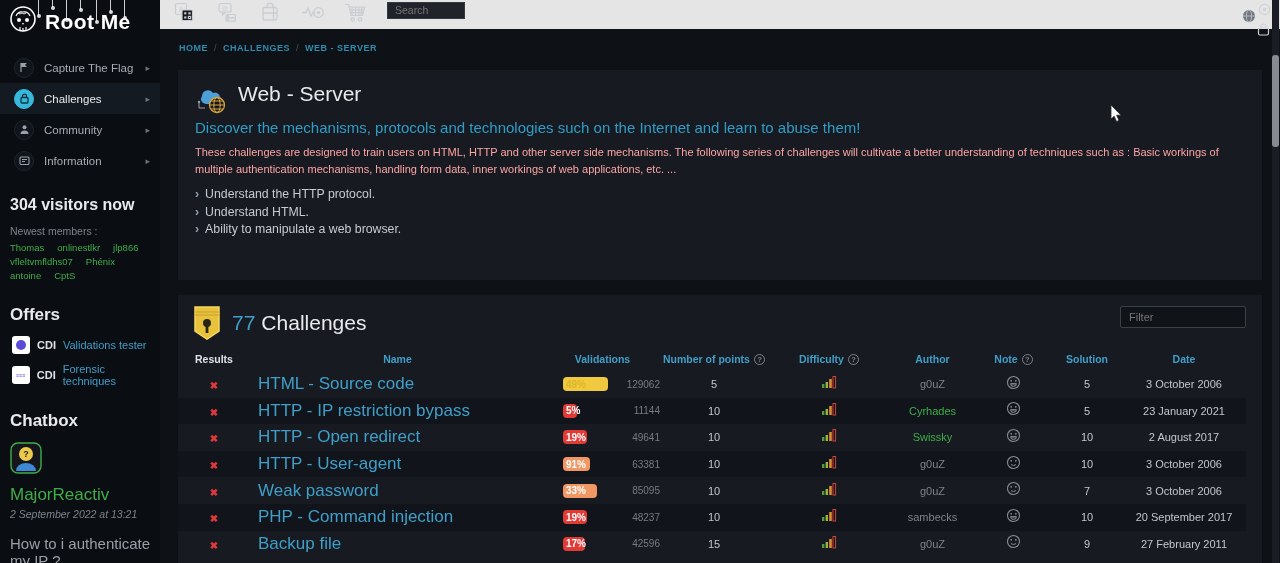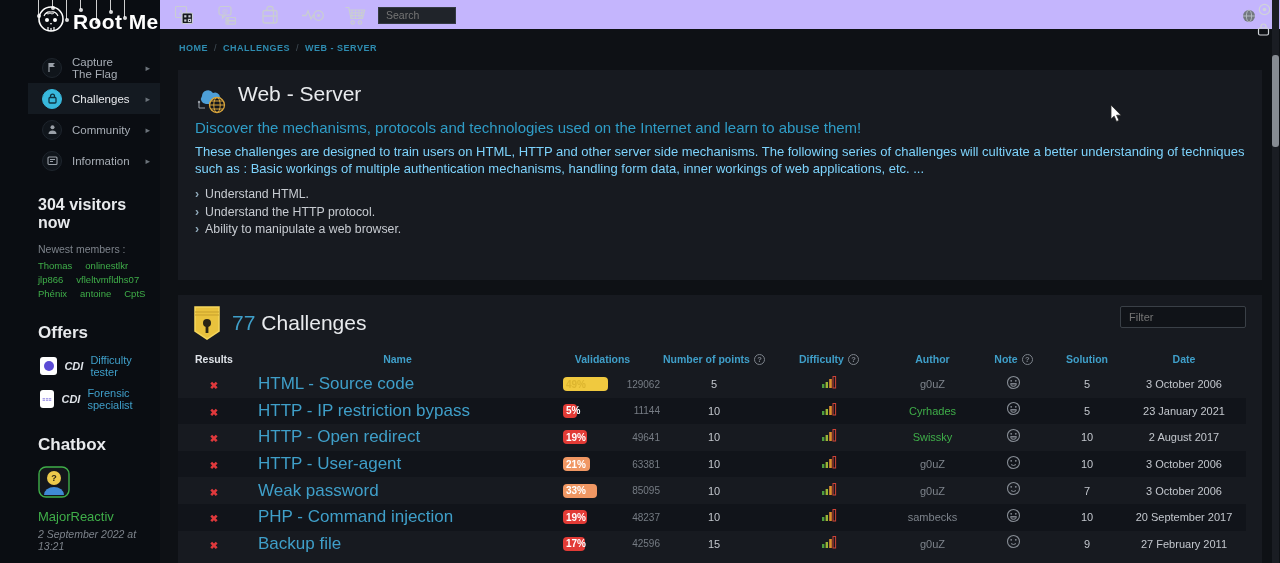--- a/index.html
+++ b/index.html
@@ -1,21 +1,21 @@
 <!DOCTYPE html>
 <html style="--accent: #3f9fc9; --green: #3fae49; --badge-red: #e23b36; --badge-orange: #f09763; --badge-yellow: #f0c93f; --icon-cyan: #38b8dc;"><head>
 <meta charset="utf-8">
 <style>
   * { box-sizing: border-box; }
   html,body { margin:0; padding:0; background:#0d1014; }
   body { font-family:"Liberation Sans", sans-serif; }
   .app { position:relative; width:1280px; height:563px; overflow:hidden; background:#0e1115; }
 
   
-  .sidebar { position:absolute; left:0; top:0; width:160px; height:563px; background:#0a0d12; z-index:3; overflow:hidden;padding-left:28px; }
+  .sidebar { position:absolute; left:0; top:0; width:160px; height:563px; background:#0a0d12; z-index:3; overflow:hidden; }
   .logo-area { position:relative; height:44px; display:flex; align-items:center; padding-left:8px; gap:7px; }
   .logo-text { color:#ffffff; font-size:21px; font-weight:bold; letter-spacing:.4px; }
   .strings { position:absolute; left:0; top:0; width:160px; height:30px; pointer-events:none; }
   .string { position:absolute; top:0; width:1px; background:rgba(255,255,255,.8); }
   .string:after { content:""; position:absolute; left:-1.5px; bottom:-3px; width:4px; height:4px; border-radius:50%; background:rgba(255,255,255,.85); }
 
   .nav { margin-top:8px; }
   .nav-item { display:flex; align-items:center; gap:10px; height:31px; padding:0 10px 0 14px; color:#a7adb5; font-size:11.5px; cursor:pointer; }
   .nav-item.active { background:#141a21; color:#e8eaed; }
   .nav-icon { width:20px; height:20px; min-width:20px; border-radius:50%; background:#10151b; border:1px solid #1e252d; display:flex; align-items:center; justify-content:center; }
@@ -26,48 +26,48 @@
   .newest { font-size:10.5px; color:#7d838b; margin:11px 0 5px 10px; }
   .members { display:flex; flex-wrap:wrap; column-gap:13px; row-gap:3px; margin:0 4px 0 10px; }
   .member { color:var(--green,#3fae49); font-size:9.5px; text-decoration:none; }
 
   .side-h { font-size:17px; font-weight:bold; color:#e8eaed; margin:24px 0 11px 10px; }
   .offers { margin-left:12px; }
   .offer { display:flex; align-items:center; gap:7px; margin-bottom:9px; font-size:11px; }
   .offer-logo { width:18px; height:18px; background:#ffffff; border-radius:3px; display:flex; align-items:center; justify-content:center; }
   .offer-logo .dot { width:10px; height:10px; border-radius:50%; background:#5b4bd5; }
   .offer-logo .txt { color:#5b4bd5; font-size:5px; font-weight:bold; letter-spacing:.2px; }
-  .offer-tag { color:#dfe3e8; font-weight:bold;font-style:italic; }
+  .offer-tag { color:#dfe3e8; font-weight:bold; }
   .offer-link { color:var(--accent,#3f9fc9); text-decoration:none; }
 
   .chat { margin-left:10px; }
-  .chat-user { color:var(--green,#3fae49); font-size:13px; text-decoration:none; display:inline-block; margin-top:7px; }
+  .chat-user { color:var(--green,#3fae49); font-size:17px; text-decoration:none; display:inline-block; margin-top:7px; }
   .chat-time { color:#7d838b; font-size:10.5px; font-style:italic; margin-top:3px; }
   .chat-msg { color:#9aa0a8; font-size:15px; margin-top:15px; }
   .chat-lines { margin-top:20px; }
   .chat-lines p { color:#9aa0a8; font-size:11px; margin:0 0 3.5px 0; }
 
   
   .main { position:absolute; left:160px; top:0; width:1120px; height:563px; }
-  .topbar { height:29px; background:#c4b5fd; display:flex; align-items:center; gap:10px; padding-left:12px; }
+  .topbar { height:29px; background:#e5e5e5; display:flex; align-items:flex-start; gap:19px; padding-left:12px; }
   .tb-btn { width:24px; height:24px; display:flex; align-items:center; justify-content:center; cursor:pointer; background:none; border:none; padding:0; }
   .search-input { width:78px; height:17px; background:#20242a; border:1px solid #343a42; color:#9aa0a8; font-size:10.5px; padding:0 7px; outline:none; font-family:"Liberation Sans",sans-serif; }
   .right-icons { position:absolute; z-index:4; }
   .breadcrumb { position:absolute; top:43px; left:19px; font-size:9px; letter-spacing:.5px; font-weight:bold; }
   .bc-link { color:#2e8cb0; text-decoration:none; }
   .bc-sep { color:#46525c; margin:0 6px; font-weight:normal; }
 
   .panel { position:absolute; left:18px; width:1084px; background:#171a20; }
   .panel-intro { top:70px; height:210px; }
   .panel-challenges { top:295px; height:268px; }
 
   .intro-icon { position:absolute; left:16px; top:10px; }
   .intro-title { position:absolute; left:60px; top:12px; font-size:21px; font-weight:500; color:#e8eaed; margin:0; }
   .intro-sub { position:absolute; left:17px; top:49px; font-size:15px; color:#2f9dc7; }
-  .intro-desc { position:absolute; left:17px; top:74px; width:1058px; font-size:13px; line-height:16.5px; color:#7dd3fc; }
+  .intro-desc { position:absolute; left:17px; top:74px; width:1058px; font-size:11px; line-height:16.5px; color:#fca5a5; }
   .prereq { position:absolute; left:17px; top:116px; }
   .prereq-title { font-size:12.3px; color:#c7cbd1; margin:0 0 6px 0; }
   .prereq-line { font-size:12.3px; color:#c7cbd1; line-height:17.5px; }
   .prereq-line .arrow { color:#8fa8b8; font-weight:bold; margin-right:6px; }
 
   .ch-icon { position:absolute; left:14px; top:10px; }
   .ch-title { position:absolute; left:54px; top:16px; font-size:21px; font-weight:500; margin:0; }
   .ch-count { color:var(--accent,#3f9fc9); }
   .ch-label { color:#e8eaed; margin-left:6px; }
   .filter-input { position:absolute; right:16px; top:11px; width:126px; height:22px; background:#101318; border:1px solid #3a4047; border-radius:2px; color:#8a9097; font-size:11px; padding:0 8px; outline:none; font-family:"Liberation Sans",sans-serif; }
@@ -188,28 +188,28 @@
         <a class="member" href="#">CptS</a>
       </div>
 
     <div class="side-h">Offers</div>
     <div class="offers">
         <div class="offer">
           <span class="offer-logo">
             <span class="dot"></span>
           </span>
           <b class="offer-tag">CDI</b>
-          <a class="offer-link" href="#">Difficulty tester</a>
+          <a class="offer-link" href="#">Validations tester</a>
         </div>
         <div class="offer">
           <span class="offer-logo">
             <span class="txt">≡≡≡</span>
           </span>
           <b class="offer-tag">CDI</b>
-          <a class="offer-link" href="#">Forensic specialist</a>
+          <a class="offer-link" href="#">Forensic techniques</a>
         </div>
       </div>
 
     <div class="side-h">Chatbox</div>
     <div class="chat">
       <span>
         <svg width="32" height="32" viewBox="0 0 32 32">
           <rect x="1" y="1" width="30" height="30" rx="7" fill="#14161b" stroke="#3fae49" stroke-width="1.4"></rect>
           <circle cx="16" cy="12" r="7" fill="#ecc94b"></circle>
           <text x="16" y="15" text-anchor="middle" font-size="9" font-weight="bold" fill="#2a2415" font-family="Liberation Sans, sans-serif">?</text>
@@ -287,26 +287,26 @@
         <svg width="36" height="34" viewBox="0 0 36 34">
           <path d="M8 16 a6 6 0 0 1 11 -3 a5 5 0 0 1 7 4 a4 4 0 0 1 -2 7 h-12 a5 5 0 0 1 -4 -8 z" fill="#4d9fd8"></path>
           <circle cx="5" cy="22" r="1.2" fill="#9aa0a8"></circle>
           <path d="M5 23 v5 h6" stroke="#9aa0a8" stroke-width="1" fill="none"></path>
           <circle cx="23" cy="25" r="7.5" fill="#14161b" stroke="#d9a53c" stroke-width="1.3"></circle>
           <ellipse cx="23" cy="25" rx="3.2" ry="7.5" fill="none" stroke="#d9a53c" stroke-width="1"></ellipse>
           <path d="M15.5 25 h15 M17 21 h12 M17 29 h12" stroke="#d9a53c" stroke-width="1" fill="none"></path>
         </svg>
       </span>
       <h1 class="intro-title">Web - Server</h1>
-      <div class="intro-sub">Discover the mechanisms, protocols and technologies used on the Internet and learn to abuse them!</div>
+      <div class="intro-sub">Discover the mechanisms, protocols and technologies such on the Internet and learn to abuse them!</div>
       <div class="intro-desc">These challenges are designed to train users on HTML, HTTP and other server side mechanisms. The following series of challenges will cultivate a better understanding of techniques such as : Basic workings of multiple authentication mechanisms, handling form data, inner workings of web applications, etc. ...</div>
       <div class="prereq">
         <div id="prereq-list">
+            <div class="prereq-line"><span class="arrow">›</span>Understand the HTTP protocol.</div>
             <div class="prereq-line"><span class="arrow">›</span>Understand HTML.</div>
-            <div class="prereq-line"><span class="arrow">›</span>Understand the HTTP protocol.</div>
             <div class="prereq-line"><span class="arrow">›</span>Ability to manipulate a web browser.</div>
           </div>
       </div>
     </section>
 
     <section class="panel panel-challenges">
       <span class="ch-icon">
         <svg width="30" height="36" viewBox="0 0 30 36">
           <path d="M3 2 h24 v24 l-12 8 l-12 -8 z" fill="#e9c23d" stroke="#f6d75c" stroke-width="1.5"></path>
           <path d="M3 7 h24 M3 10 h24" stroke="#c79f2c" stroke-width="1"></path>
@@ -446,21 +446,21 @@
               </div>
               <div class="c-center">10</div>
               <div class="c-center">2 August 2017</div>
             </div>
             <div class="trow t-row dark">
               <div class="c-res"><span class="xmark">✖</span></div>
               <div class="c-name"><a href="#">HTTP - User-agent</a></div>
               <div class="c-val">
                 <span class="badge orange">
                   <span class="badge-bar" style="width: 27px;"></span>
-                  <span class="badge-label">21%</span>
+                  <span class="badge-label">91%</span>
                 </span>
                 <span class="val-count">63381</span>
               </div>
               <div class="c-center">10</div>
               <div class="c-flex">
                 <span><svg width="16" height="14" viewBox="0 0 16 14">
                     <rect x="1" y="9" width="2.4" height="4" fill="#4f9e3f"></rect>
                     <rect x="4.6" y="7" width="2.4" height="6" fill="#9ab636"></rect>
                     <rect x="8.2" y="4" width="2.6" height="9" fill="#df8d2c"></rect>
                     <rect x="12" y="1.5" width="2.6" height="11.5" fill="none" stroke="#cf4336" stroke-width="1"></rect>

